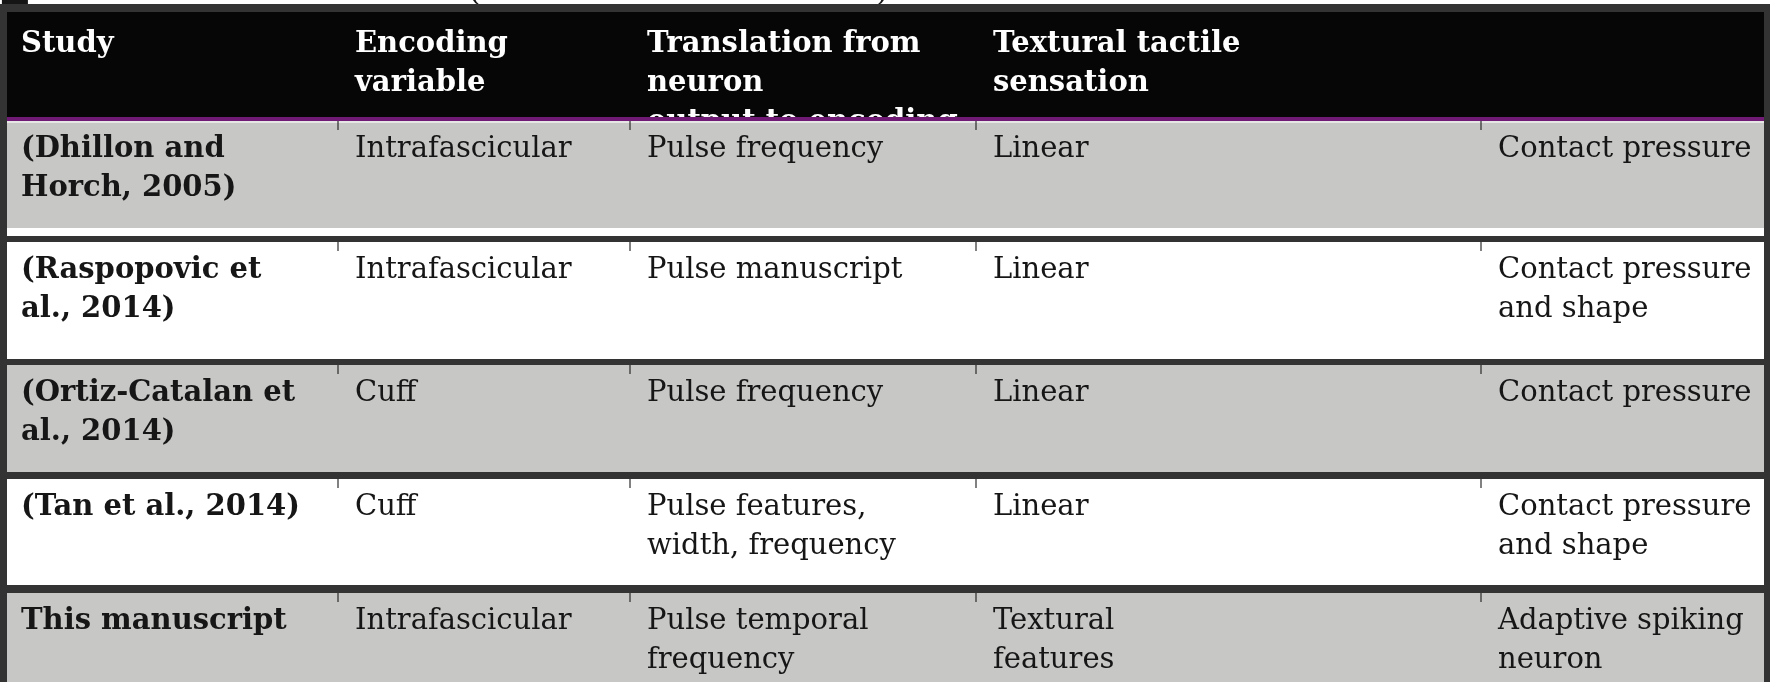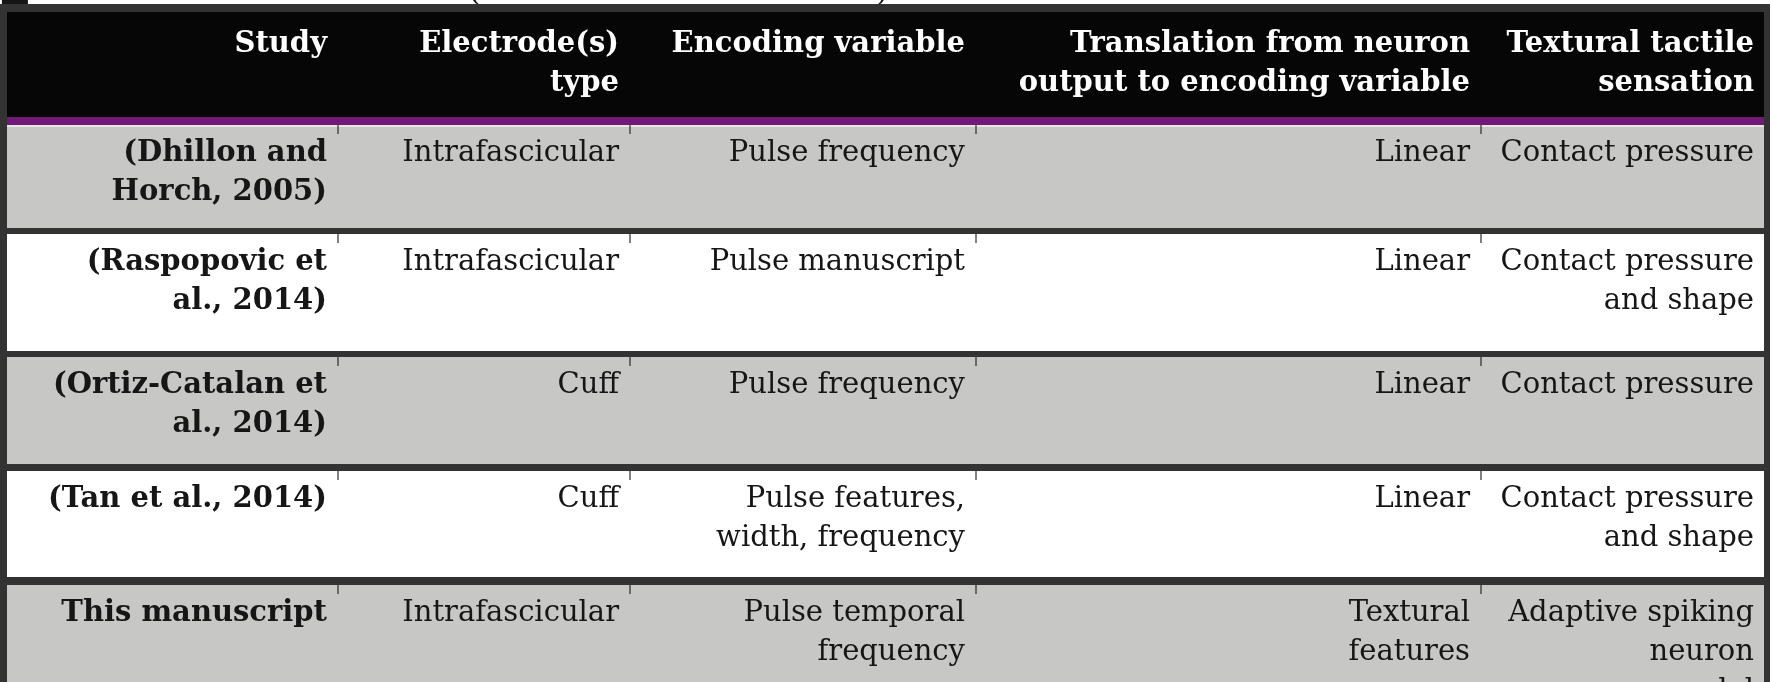--- a/index.html
+++ b/index.html
@@ -3,21 +3,20 @@
 <meta charset="utf-8">
 <style>
   * { margin:0; padding:0; box-sizing:border-box; }
   html,body { background:#ffffff; }
   .page {
     position:relative;
     width:1772px; height:682px;
     background:#ffffff;
     font-family:"DejaVu Serif","Liberation Serif",serif;
     overflow:hidden;
-    text-align:right;
   }
   
   .top-strip {
     position:relative;
     height:4px; background:#ffffff; overflow:hidden;
   }
   .frag {
     position:absolute; top:-28px;
     font-size:33px; line-height:33px; color:#151515;
     font-family:"DejaVu Serif","Liberation Serif",serif;
@@ -49,23 +48,23 @@
     white-space:pre-line;
     color:var(--body-text,#161616);
     overflow:hidden;
   }
   .row.header .cell { padding-top:11px; color:var(--header-text,#ffffff); }
   .cell.c1 { padding-left:14px; }
   .row.body .cell.study { font-weight:bold; }
   .row.body.shaded { background:var(--shaded-row-bg,#c7c7c6); }
   .row.body.plain  { background:var(--plain-row-bg,#ffffff); }
 
-  .row.r1 { height:111px; border-top:8px solid #701a75;
+  .row.r1 { height:111px; border-top:4px solid #701a75;
             box-shadow:inset 0 2px 0 rgba(255,255,255,0.55); }
-  .row.r2 { height:111px; border-top:6px solid var(--border-color,#333333); }
+  .row.r2 { height:111px; border-top:6px solid var(--border-color,#333333);margin-top:8px; }
   .row.r3 { height:113px; border-top:6px solid var(--border-color,#333333);margin-top:12px; }
   .row.r4 { height:113px; border-top:7px solid var(--border-color,#333333); }
   .row.r5 { height:106px; border-top:8px solid var(--border-color,#333333); }
 
   
   .row.body .cell:not(.c1)::before {
     content:""; position:absolute; left:-1px; top:0;
     width:3px; height:9px; background:rgba(25,25,25,0.55);
   }
 </style>
@@ -77,22 +76,20 @@
   <div class="top-strip">
     <span class="frag bar" style="left:2px">▄</span>
     <span class="frag" style="left:468px">(</span>
     <span class="frag" style="left:876px">)</span>
   </div>
 
   <div class="table">
 
     <div class="row header">
       <div class="cell c1">Study</div>
-      <div class="cell c2">Electrode(s)
-type</div>
       <div class="cell c3">Encoding variable</div>
       <div class="cell c4">Translation from neuron
 output to encoding variable</div>
       <div class="cell c5">Textural tactile
 sensation</div>
     </div>
 
     <div class="row body shaded r1">
       <div class="cell c1 study">(Dhillon and
 Horch, 2005)</div>

